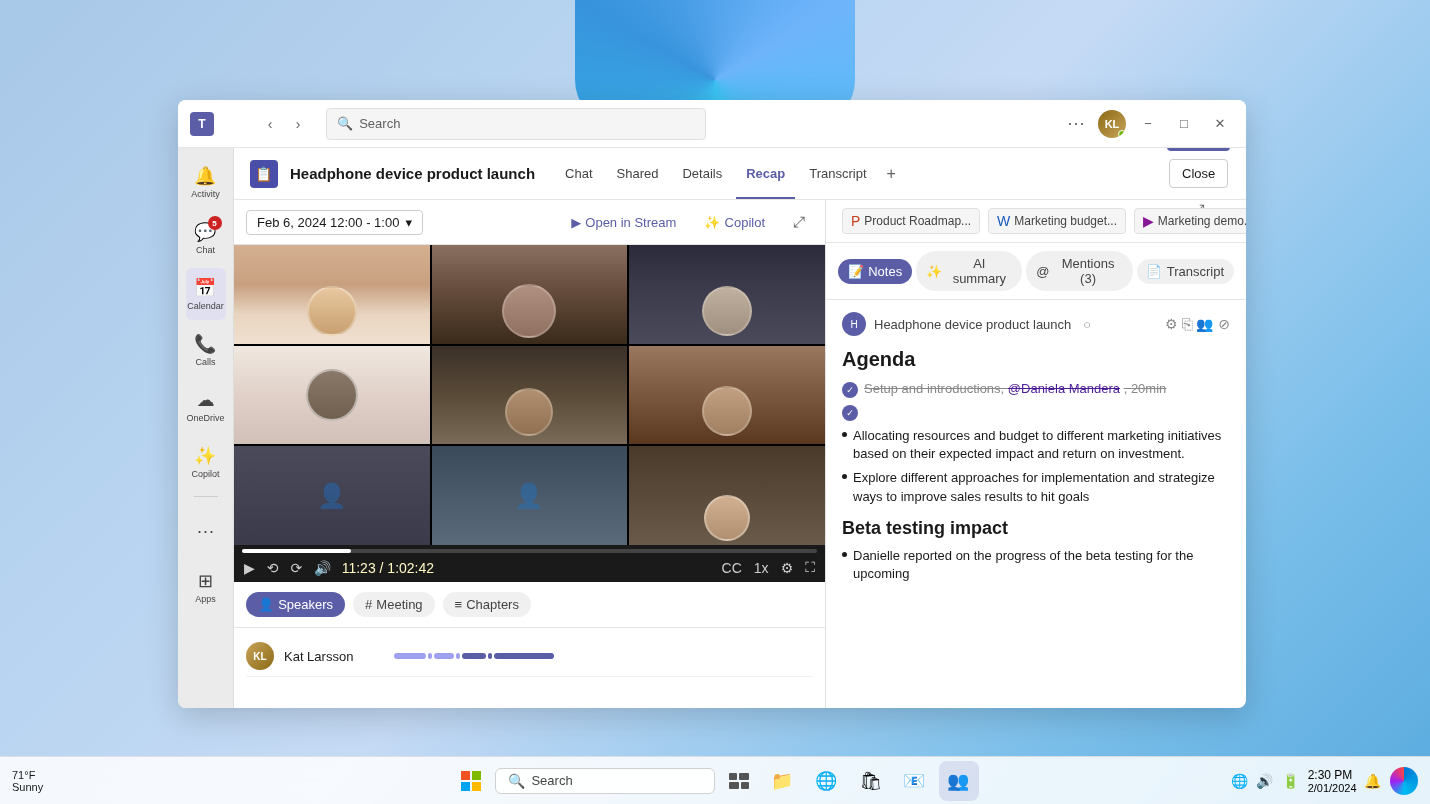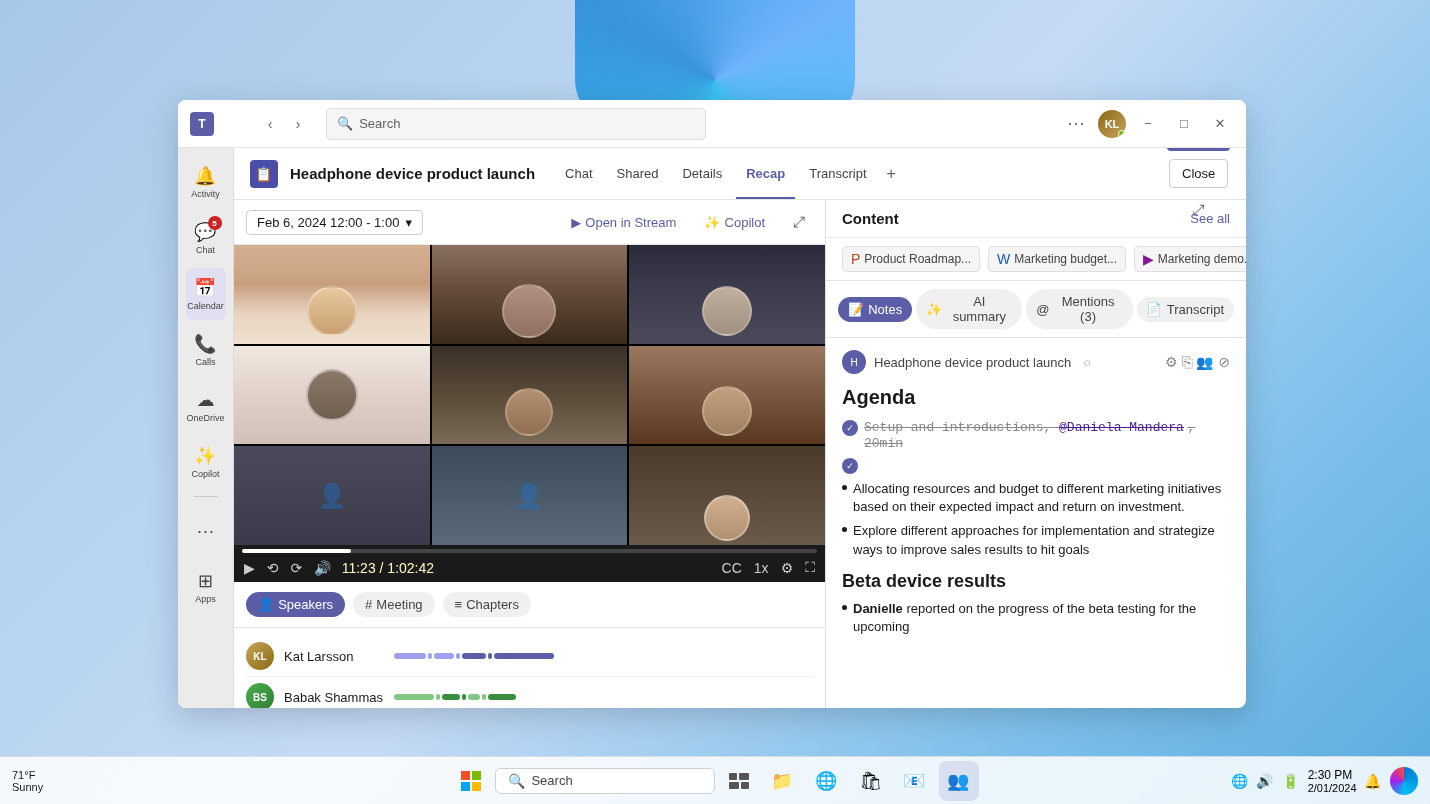--- a/index.html
+++ b/index.html
@@ -373,40 +373,40 @@
     .agenda-item {
       display: flex; align-items: flex-start; gap: 6px;
       margin-bottom: 6px; font-size: 13px; color: #1a1a1a;
     }
     .agenda-check {
       width: 16px; height: 16px; background: #5b5ea6;
       border-radius: 50%; display: flex; align-items: center;
       justify-content: center; color: #fff; font-size: 9px;
       flex-shrink: 0; margin-top: 1px;
     }
-    .agenda-strikethrough { text-decoration: line-through; color: #888; font-family: Liberation Mono, monospace; }
+    .agenda-strikethrough { text-decoration: line-through; color: #888; }
     .mention { color: #4c1d95; }
 
     .meeting-notes-title {
       font-size: 18px; font-weight: 600; color: #1a1a1a;
       margin: 12px 0 8px;
     }
     .meeting-bullet {
       display: flex; align-items: flex-start; gap: 6px;
       margin-bottom: 6px; font-size: 13px; color: #1a1a1a;
       line-height: 1.4;
     }
     .bullet-dot { width: 5px; height: 5px; background: #1a1a1a; border-radius: 50%; margin-top: 5px; flex-shrink: 0; }
 
     .beta-title {
       font-size: 18px; font-weight: 600; color: #1a1a1a;
       margin: 12px 0 8px;
     }
     .beta-paragraph { font-size: 13px; color: #1a1a1a; line-height: 1.5; margin-bottom: 8px; }
-    .beta-bold { font-weight: 700; }
+    .beta-bold { font-weight: 400; }
 
     
     .taskbar {
       position: absolute;
       bottom: 0; left: 0; right: 0;
       height: 48px;
       background: rgba(255,255,255,0.85);
       backdrop-filter: blur(10px);
       display: flex; align-items: center; justify-content: center;
       z-index: 20; border-top: 1px solid rgba(0,0,0,0.1);
@@ -657,43 +657,26 @@
                 <div class="bar" style="width:32px;background:#a0a0f0;"></div>
                 <div class="bar" style="width:4px;background:#a0a0f0;"></div>
                 <div class="bar" style="width:20px;background:#a0a0f0;"></div>
                 <div class="bar" style="width:4px;background:#a0a0f0;"></div>
                 <div class="bar" style="width:24px;background:#5b5ea6;"></div>
                 <div class="bar" style="width:4px;background:#5b5ea6;"></div>
                 <div class="bar" style="width:60px;background:#5b5ea6;"></div>
               </div>
             </div>
 
-            <div class="speaker-row">
-              <div class="speaker-avatar-sm" style="background:linear-gradient(135deg,#4caf50,#2d7d32);">BS</div>
-              <span class="speaker-name">Babak Shammas</span>
-              <div class="speaker-bars">
-                <div class="bar" style="width:40px;background:#81c784;"></div>
-                <div class="bar" style="width:4px;background:#81c784;"></div>
-                <div class="bar" style="width:18px;background:#388e3c;"></div>
-                <div class="bar" style="width:4px;background:#388e3c;"></div>
-                <div class="bar" style="width:12px;background:#81c784;"></div>
-                <div class="bar" style="width:4px;background:#81c784;"></div>
-                <div class="bar" style="width:28px;background:#388e3c;"></div>
-              </div>
-            </div>
 
           </div>
         </div>
 
         <div class="notes-panel">
 
-          <div class="content-header">
-            <span class="content-title">Content</span>
-            <button class="see-all-btn">See all</button>
-          </div>
 
           <div class="content-files">
             <div class="file-chip">
               <span class="file-icon-ppt">P</span>
               <span>Product Roadmap...</span>
             </div>
             <div class="file-chip">
               <span class="file-icon-word">W</span>
               <span>Marketing budget...</span>
             </div>
@@ -753,21 +736,21 @@
 
             <div class="meeting-bullet">
               <div class="bullet-dot"></div>
               <span>Allocating resources and budget to different marketing initiatives based on their expected impact and return on investment.</span>
             </div>
             <div class="meeting-bullet">
               <div class="bullet-dot"></div>
               <span>Explore different approaches for implementation and strategize ways to improve sales results to hit goals</span>
             </div>
 
-            <div class="beta-title">Beta device results</div>
+            <div class="beta-title">Beta testing impact</div>
             <div class="meeting-bullet">
               <div class="bullet-dot"></div>
               <span>
                 <span class="beta-bold">Danielle</span>
                 <span> reported on the progress of the beta testing for the upcoming</span>
               </span>
             </div>
           </div>
         </div>
       </div>

